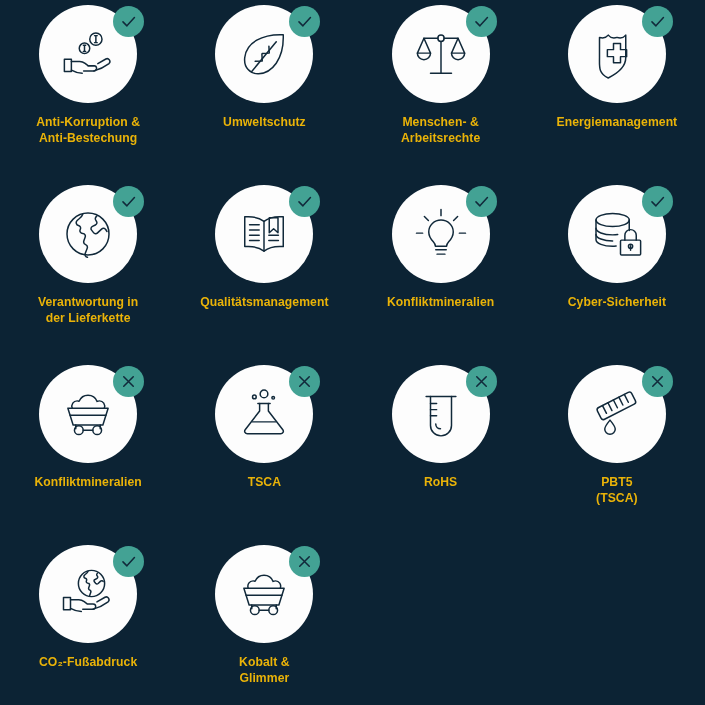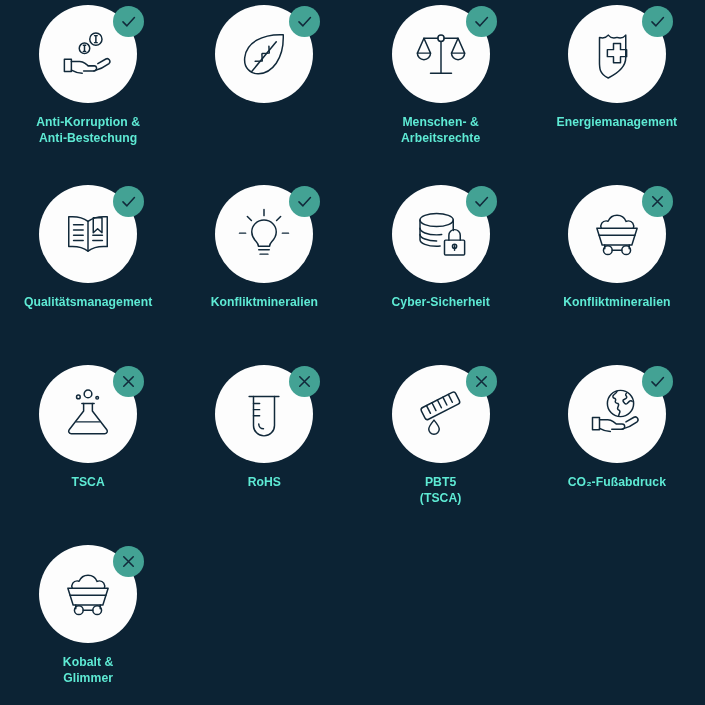--- a/index.html
+++ b/index.html
@@ -76,21 +76,21 @@
     fill: none;
     stroke: #11293a;
     stroke-width: 1.9;
     stroke-linecap: round;
     stroke-linejoin: round;
   }
   .label {
     margin-top: 12px;
     width: 168px;
     text-align: center;
-    color: #5eead4;
+    color: #eab308;
     font-size: 12.2px;
     font-weight: 700;
     line-height: 15.5px;
     letter-spacing: 0.05px;
     white-space: pre-line;
   }
 </style>
 </head>
 <body>
 
@@ -134,20 +134,21 @@
           </span>
         </div>
         <div class="badge" title="erfüllt">
           <span>
             <svg viewBox="0 0 24 24" aria-hidden="true">
               <path d="M5 12.5 10 17.5 19.5 7"></path>
             </svg>
           </span>
         </div>
       </div>
+      <div class="label">Umweltschutz</div>
     </div>
     <div class="cell">
       <div class="badge-wrap">
         <div class="disc">
           <span class="icon-slot">
     <svg viewBox="0 0 64 64" aria-hidden="true">
       <circle cx="32" cy="14" r="3.6"></circle>
       <path d="M32 17.6V54"></path>
       <path d="M20 54h24"></path>
       <path d="M12.5 14h16M35.5 14h16"></path>
@@ -181,20 +182,42 @@
         </div>
         <div class="badge" title="erfüllt">
           <span>
             <svg viewBox="0 0 24 24" aria-hidden="true">
               <path d="M5 12.5 10 17.5 19.5 7"></path>
             </svg>
           </span>
         </div>
       </div>
       <div class="label">Energiemanagement</div>
+    </div>
+    <div class="cell">
+      <div class="badge-wrap">
+        <div class="disc">
+          <span class="icon-slot">
+    <svg viewBox="0 0 64 64" aria-hidden="true">
+      <circle cx="32" cy="32" r="24"></circle>
+      <path d="M26 9.5c-1 3.5-4 4.6-6.4 7-2 2-1 5.2 1.5 5.8 2.2.6 3 2.6 2 4.6-1 2.2.4 4.4 3 4.6 2.4.2 3.4 2 2.6 4.3l-1.4 4c-.6 1.8.2 3.6 2 4.4 1.7.8 2.4 2.6 1.7 4.4l-2.2 5.6c-.8 2 .4 4 2.6 4.4"></path>
+      <path d="M42 11.5c-2 1.6-2.2 3.8-.6 5.6 1.4 1.7 1 3.6-1 4.6l-3.3 1.6c-1.8.9-2.2 2.8-1 4.3l2.2 2.8c1.2 1.5 3.2 1.6 4.6.3l4.6-4.3c1.5-1.4 3.6-1.2 4.7.5l1.5 2.2"></path>
+    </svg>
+          </span>
+        </div>
+        <div class="badge" title="erfüllt">
+          <span>
+            <svg viewBox="0 0 24 24" aria-hidden="true">
+              <path d="M5 12.5 10 17.5 19.5 7"></path>
+            </svg>
+          </span>
+        </div>
+      </div>
+      <div class="label">Verantwortung in
+der Lieferkette</div>
     </div>
     <div class="cell">
       <div class="badge-wrap">
         <div class="disc">
           <span class="icon-slot">
     <svg viewBox="0 0 64 64" aria-hidden="true">
       <path d="M32 17.5C26 13 19 11.6 10 12.4v34c9-.8 16 .6 22 5.1 6-4.5 13-5.9 22-5.1v-34c-9-.8-16 .6-22 5.1Z"></path>
       <path d="M32 17.5v34.1"></path>
       <path d="M15.5 21.5h11M15.5 27.5h11M15.5 33.5h11M15.5 39.5h11"></path>
       <path d="M37.5 33.5h11M37.5 39.5h11"></path>

